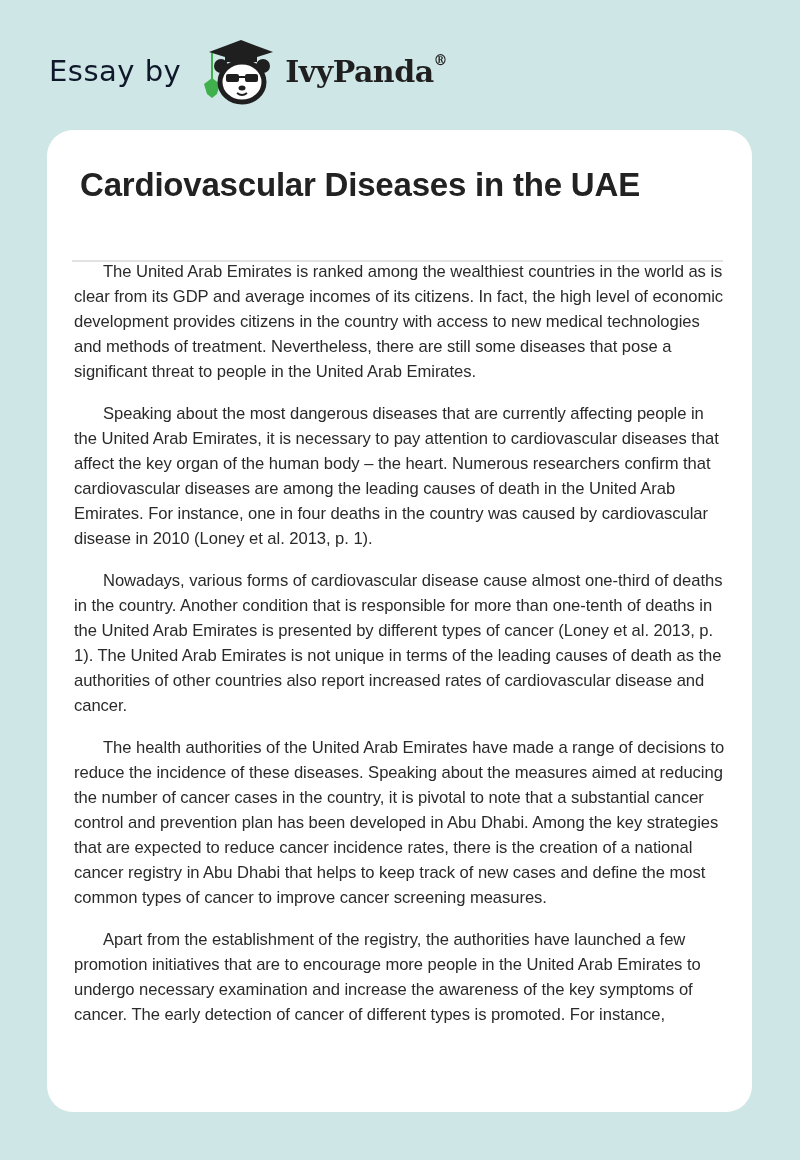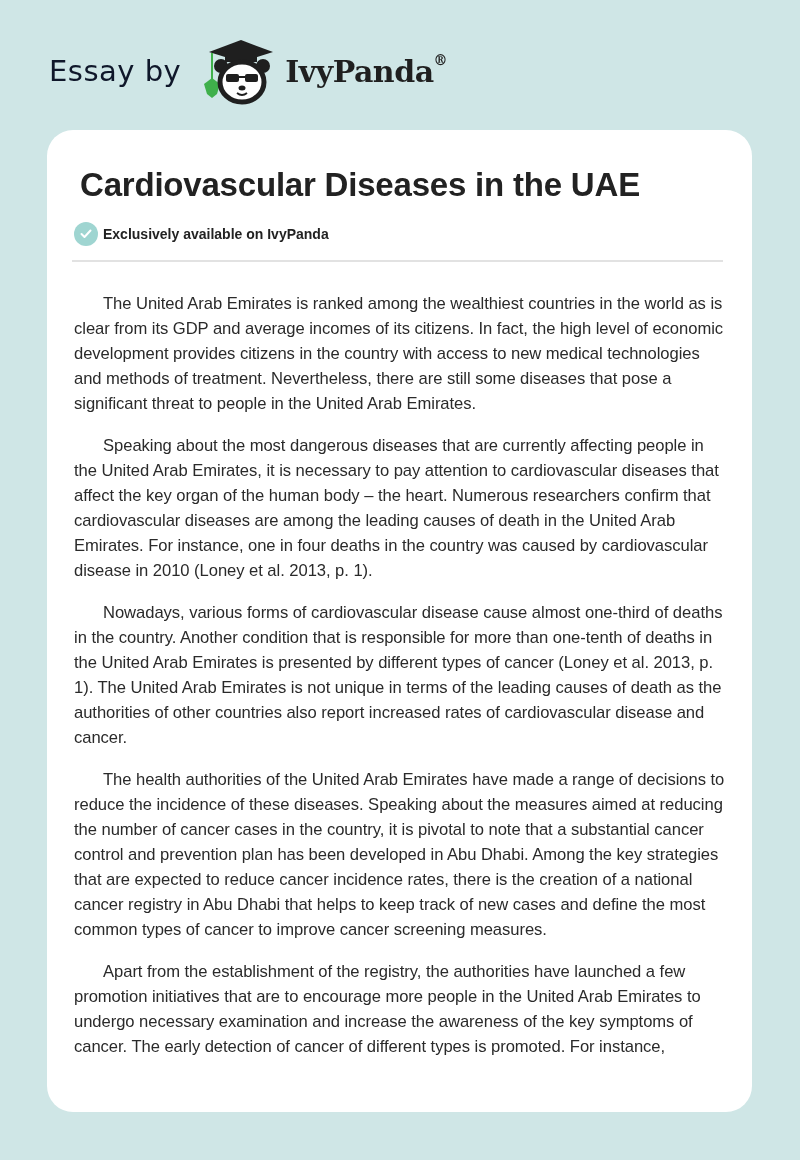--- a/index.html
+++ b/index.html
@@ -38,21 +38,21 @@
     width: 24px; height: 24px; border-radius: 50%; background: #9fd5d1;
     display: flex; align-items: center; justify-content: center;
   }
   .badge-text {
     margin-left: 5px; font-size: 14px; font-weight: bold; color: #222222;
   }
   .divider {
     position: absolute; left: 25px; top: 130px; width: 651px; height: 2px; background: #e2e2e2;
   }
   .body {
-    position: absolute; left: 27px; top: 161px; width: 652px;
+    position: absolute; left: 27px; top: 129px; width: 652px;
   }
   .body p {
     margin: 0 0 17px 0; font-size: 16.6px; line-height: 25px; color: #2a2a2a;
     text-indent: 29px; letter-spacing: -0.05px;
   }
 </style>
 </head>
 <body>
 
 <div class="brand">
@@ -76,28 +76,20 @@
 
     <ellipse cx="43" cy="52" rx="3.5" ry="2.5" fill="#1f1f1f"></ellipse>
     <path d="M38,57 Q43,61 48,57" stroke="#1f1f1f" stroke-width="1.8" fill="none"></path>
   </svg>
   <span class="brand-name"><span>IvyPanda</span><sup>®</sup></span>
 </div>
 
 <div class="card">
   <h1 class="title">Cardiovascular Diseases in the UAE</h1>
 
-  <div class="badge">
-    <span class="check">
-      <svg width="12" height="10" viewBox="0 0 12 10">
-          <path d="M1.5,5 L4.5,8 L10.5,1.5" stroke="#ffffff" stroke-width="2" fill="none" stroke-linecap="round" stroke-linejoin="round"></path>
-        </svg>
-    </span>
-    <span class="badge-text">Exclusively available on IvyPanda</span>
-  </div>
 
   <div class="divider"></div>
 
   <div class="body">
     <p>The United Arab Emirates is ranked among the wealthiest countries in the world as is clear from its GDP and average incomes of its citizens. In fact, the high level of economic development provides citizens in the country with access to new medical technologies and methods of treatment. Nevertheless, there are still some diseases that pose a significant threat to people in the United Arab Emirates.</p>
     <p>Speaking about the most dangerous diseases that are currently affecting people in the United Arab Emirates, it is necessary to pay attention to cardiovascular diseases that affect the key organ of the human body – the heart. Numerous researchers confirm that cardiovascular diseases are among the leading causes of death in the United Arab Emirates. For instance, one in four deaths in the country was caused by cardiovascular disease in 2010 (Loney et al. 2013, p. 1).</p>
     <p>Nowadays, various forms of cardiovascular disease cause almost one-third of deaths in the country. Another condition that is responsible for more than one-tenth of deaths in the United Arab Emirates is presented by different types of cancer (Loney et al. 2013, p. 1). The United Arab Emirates is not unique in terms of the leading causes of death as the authorities of other countries also report increased rates of cardiovascular disease and cancer.</p>
     <p>The health authorities of the United Arab Emirates have made a range of decisions to reduce the incidence of these diseases. Speaking about the measures aimed at reducing the number of cancer cases in the country, it is pivotal to note that a substantial cancer control and prevention plan has been developed in Abu Dhabi. Among the key strategies that are expected to reduce cancer incidence rates, there is the creation of a national cancer registry in Abu Dhabi that helps to keep track of new cases and define the most common types of cancer to improve cancer screening measures.</p>
     <p>Apart from the establishment of the registry, the authorities have launched a few promotion initiatives that are to encourage more people in the United Arab Emirates to undergo necessary examination and increase the awareness of the key symptoms of cancer. The early detection of cancer of different types is promoted. For instance,</p>
   </div>

